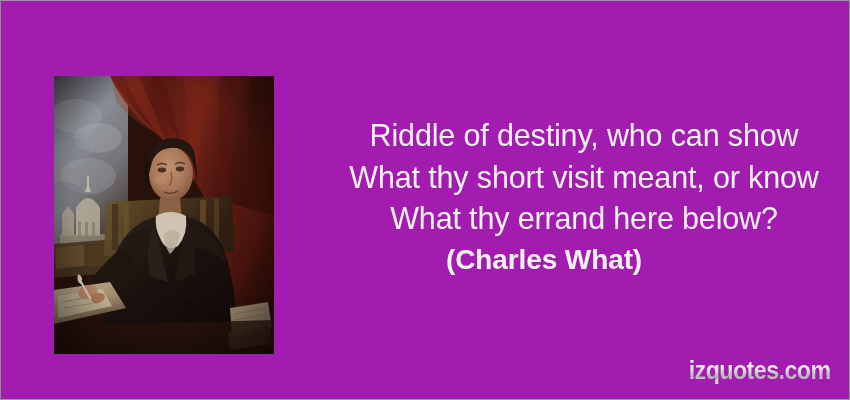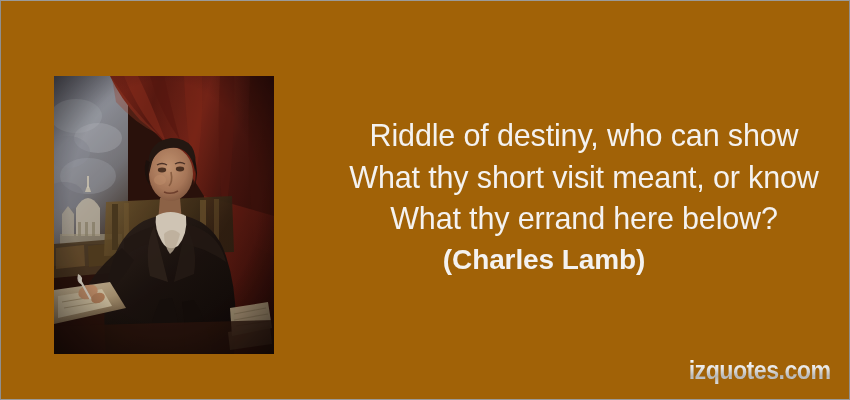--- a/index.html
+++ b/index.html
@@ -8,21 +8,21 @@
     background: #000;
   }
   body {
     font-family: "Liberation Sans", sans-serif;
   }
 
   #quote-card {
     position: relative;
     width: 850px;
     height: 400px;
-    background: #a16207;
+    background: #a21caf;
     overflow: hidden;
     box-sizing: border-box;
     border-top: 1px solid #9a9a9a;
     border-left: 1px solid #8f8f8f;
     border-right: 1px solid #8f8f8f;
     border-bottom: 1px solid #9a9a9a;
   }
 
   
   #portrait-figure {
@@ -239,17 +239,17 @@
       <rect x="0" y="0" width="220" height="278" fill="#2b1008" opacity="0.12"></rect>
     </svg>
   </figure>
 
   <blockquote id="quote-block">
     <div class="quote-line">Riddle of destiny, who can show</div>
     <div class="quote-line">What thy short visit meant, or know</div>
     <div class="quote-line">What thy errand here below?</div>
   </blockquote>
 
-  <div id="attribution">(Charles Lamb)</div>
+  <div id="attribution">(Charles What)</div>
 
   <div id="watermark">izquotes.com</div>
 
 </div>
 
 </body></html>

